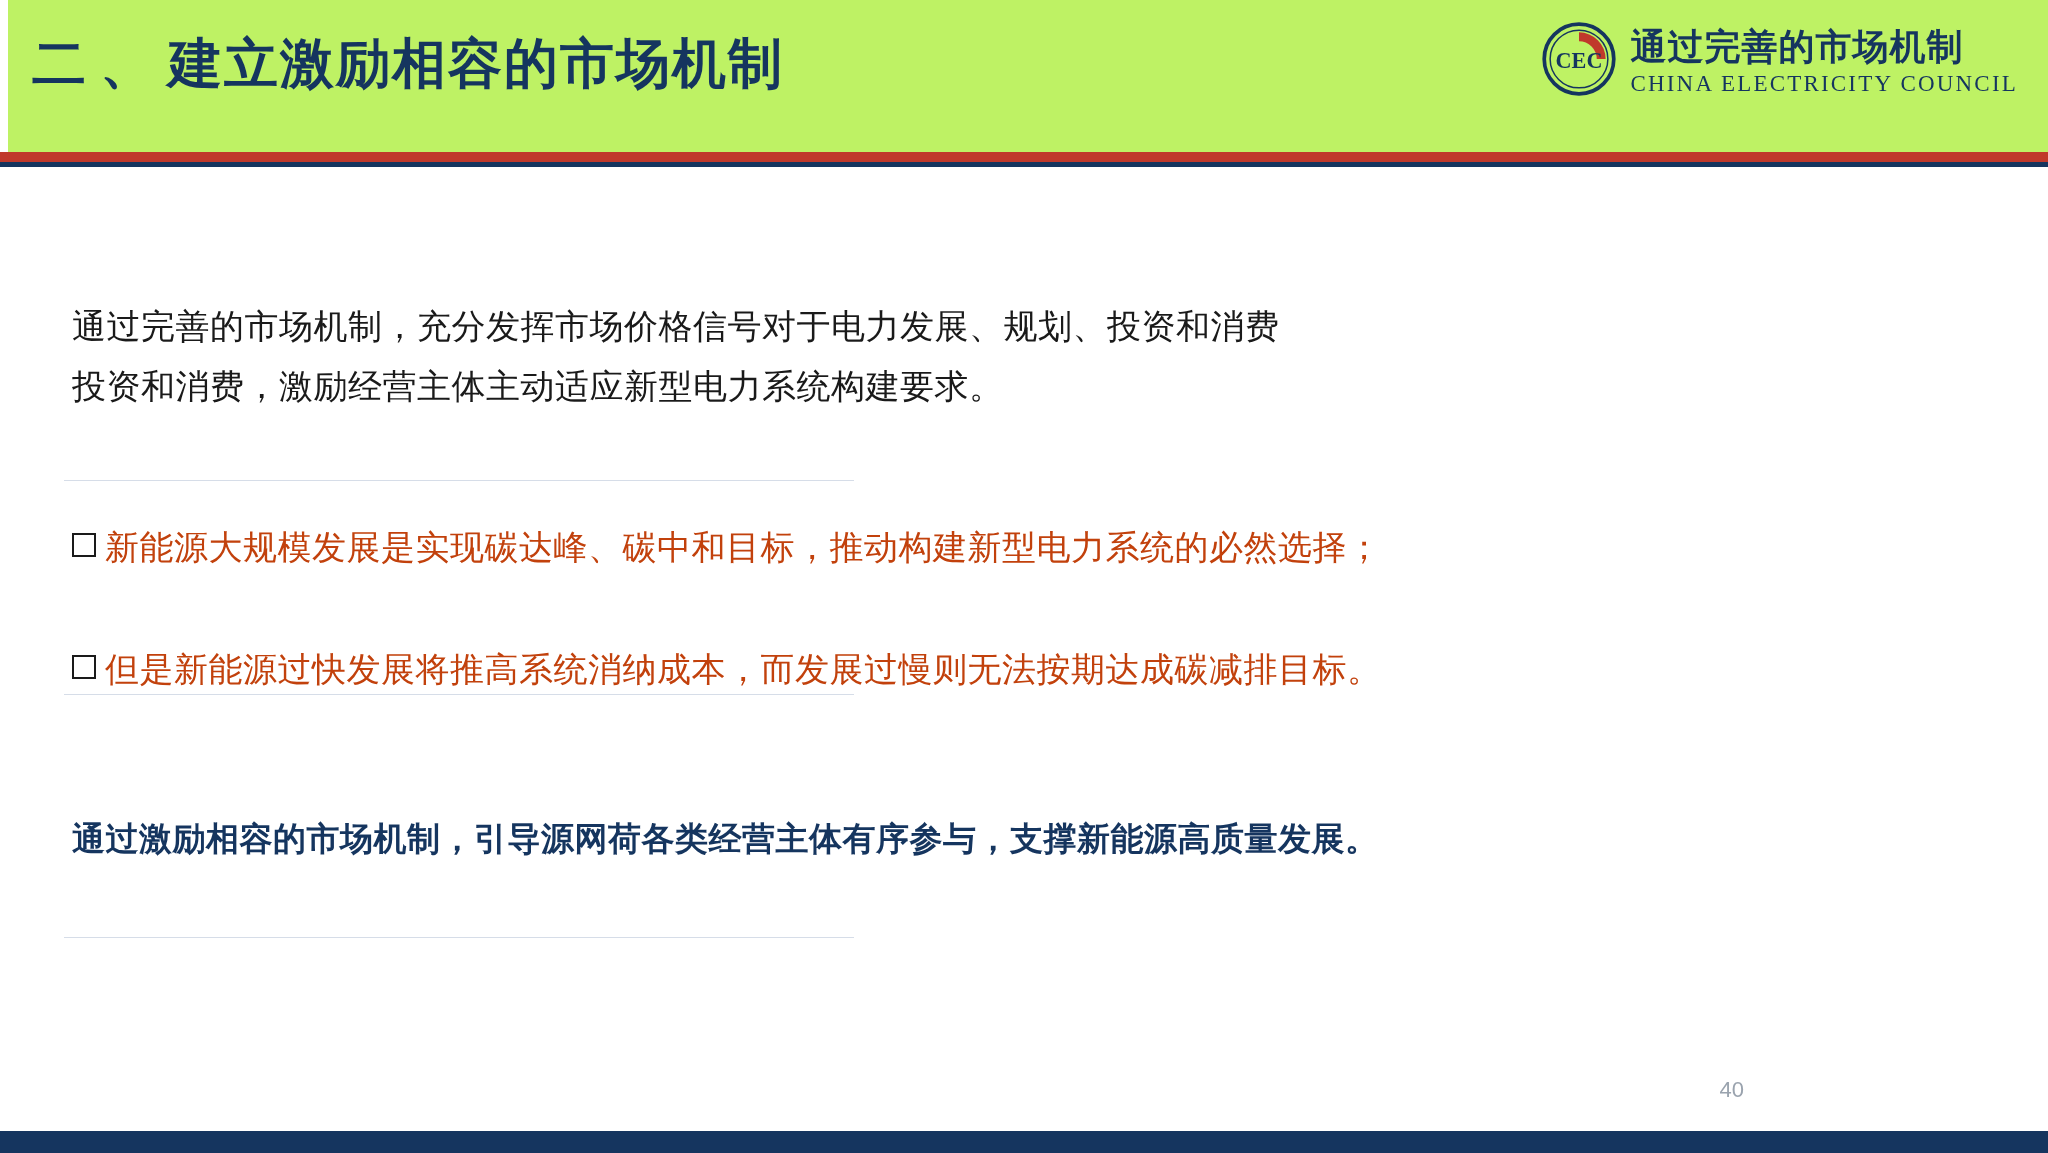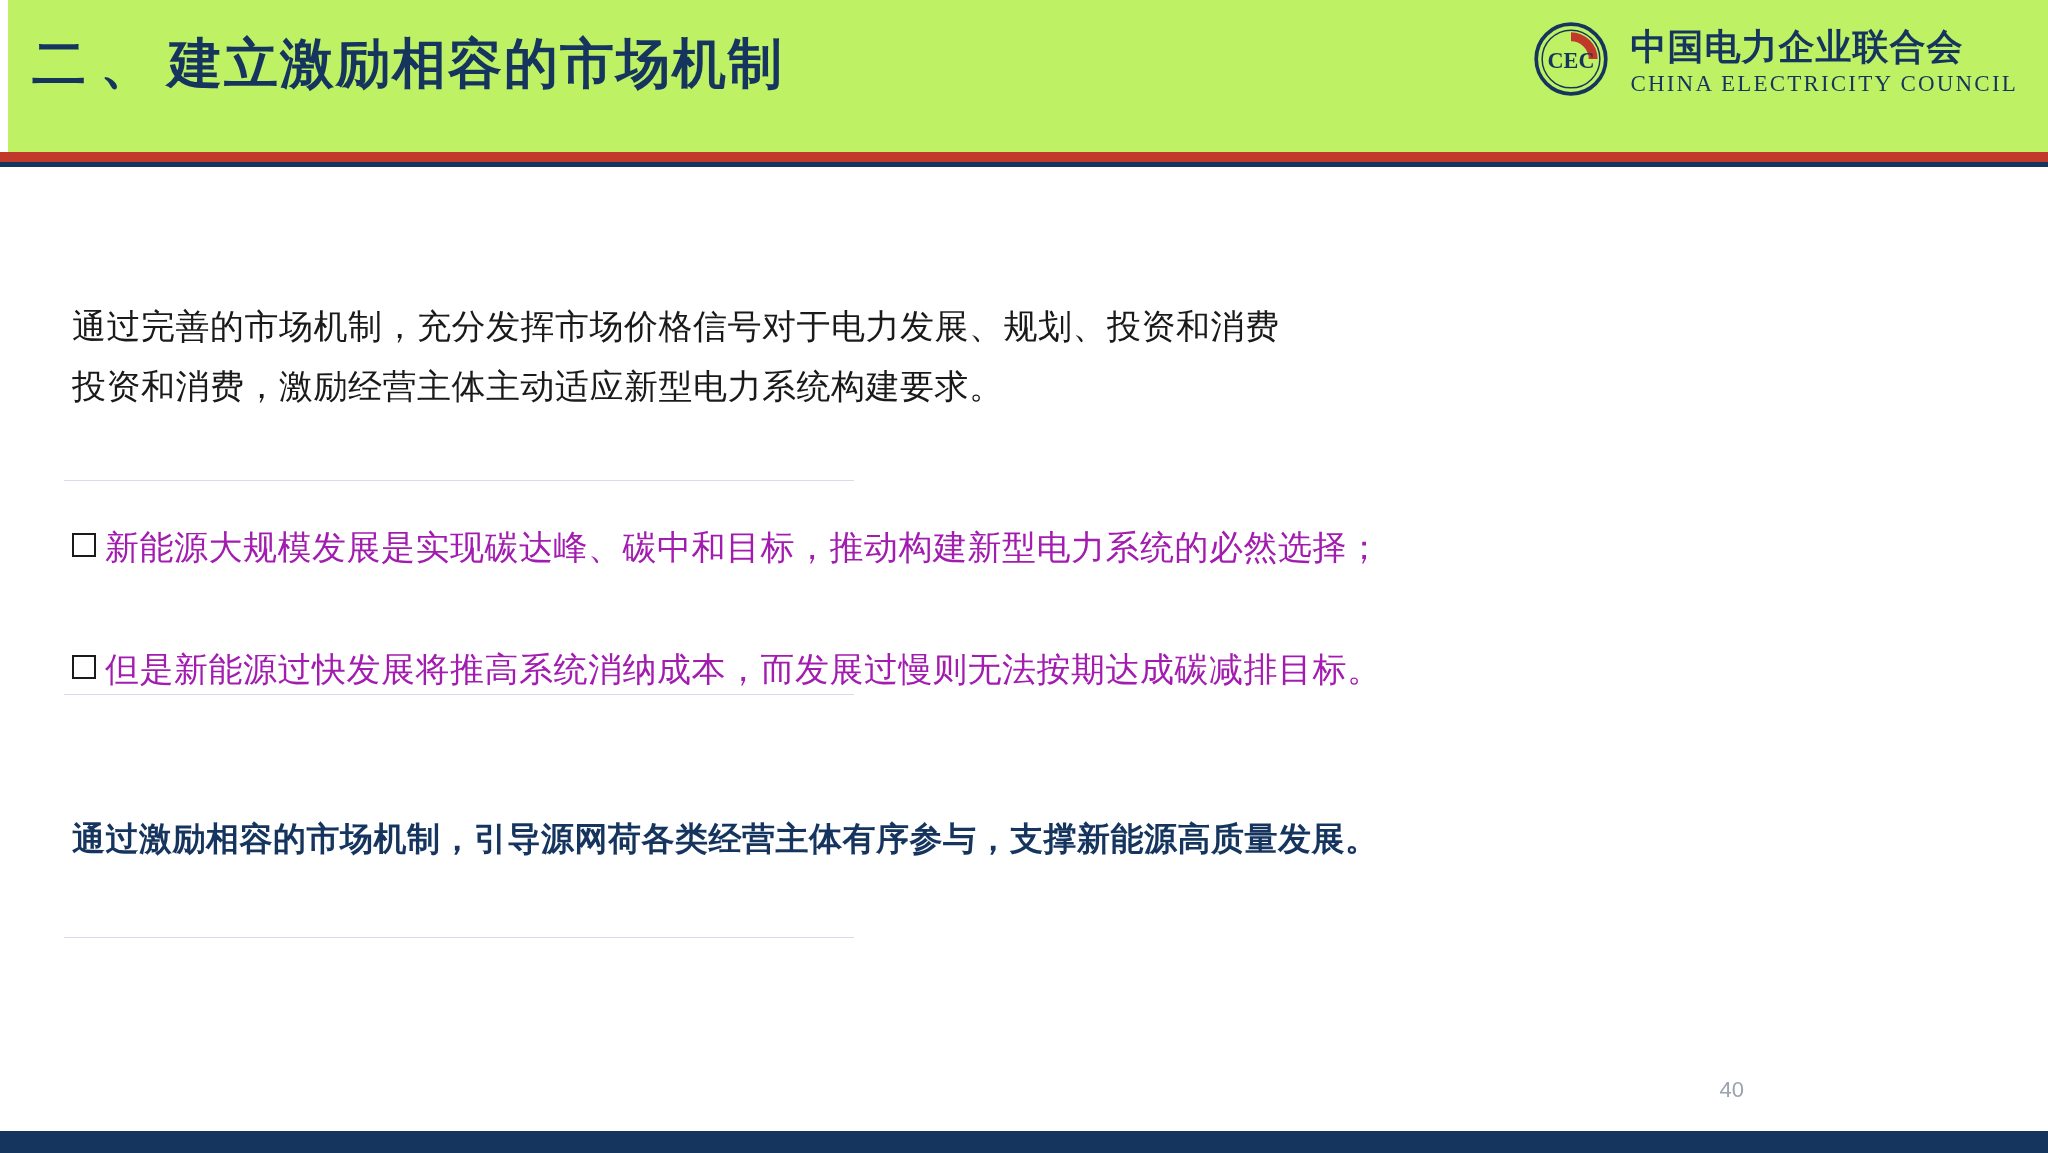--- a/index.html
+++ b/index.html
@@ -57,21 +57,20 @@
     background: #15355f;
   }
 
   
   .logo-block {
     position: absolute;
     right: 38px;
     top: 22px;
     display: flex;
     align-items: flex-start;
-    gap: 8px;
   }
   .logo-mark {
     width: 74px;
     height: 74px;
     margin-right: 14px;
     flex: none;
   }
   .logo-text {
     display: flex;
     flex-direction: column;
@@ -124,21 +123,21 @@
     background: #d6dde8;
   }
   .divider.d1 { top: 313px; }
   .divider.d2 { top: 527px; }
   .divider.d3 { top: 770px; }
 
   .bullet {
     position: absolute;
     left: 72px;
     font-size: 34px;
-    color: #a21caf;
+    color: #c2410c;
     letter-spacing: 0.5px;
     white-space: nowrap;
     display: flex;
     align-items: baseline;
   }
   .bullet.b1 { top: 358px; }
   .bullet.b2 { top: 480px; }
   .bullet-marker {
     display: inline-block;
     width: 20px;
@@ -188,21 +187,21 @@
     </div>
 
     <div class="logo-block">
       <svg class="logo-mark" viewBox="0 0 100 100">
         <circle cx="50" cy="50" r="47" fill="none" stroke="#15355f" stroke-width="5"></circle>
         <circle cx="50" cy="50" r="39" fill="none" stroke="#15355f" stroke-width="2"></circle>
         <path d="M50 14 A36 36 0 0 1 86 50 L74 50 A24 24 0 0 0 50 26 Z" fill="#c0392b"></path>
         <text x="50" y="62" font-family="Liberation Serif, serif" font-size="30" font-weight="bold" fill="#15355f" text-anchor="middle">CEC</text>
       </svg>
       <div class="logo-text">
-        <div class="logo-cn">中国电力企业联合会</div>
+        <div class="logo-cn">通过完善的市场机制</div>
         <div class="logo-en">CHINA ELECTRICITY COUNCIL</div>
       </div>
     </div>
   </div>
 
   <div class="header-rule-red"></div>
   <div class="header-rule-navy"></div>
 
   <div class="body-area">
 

